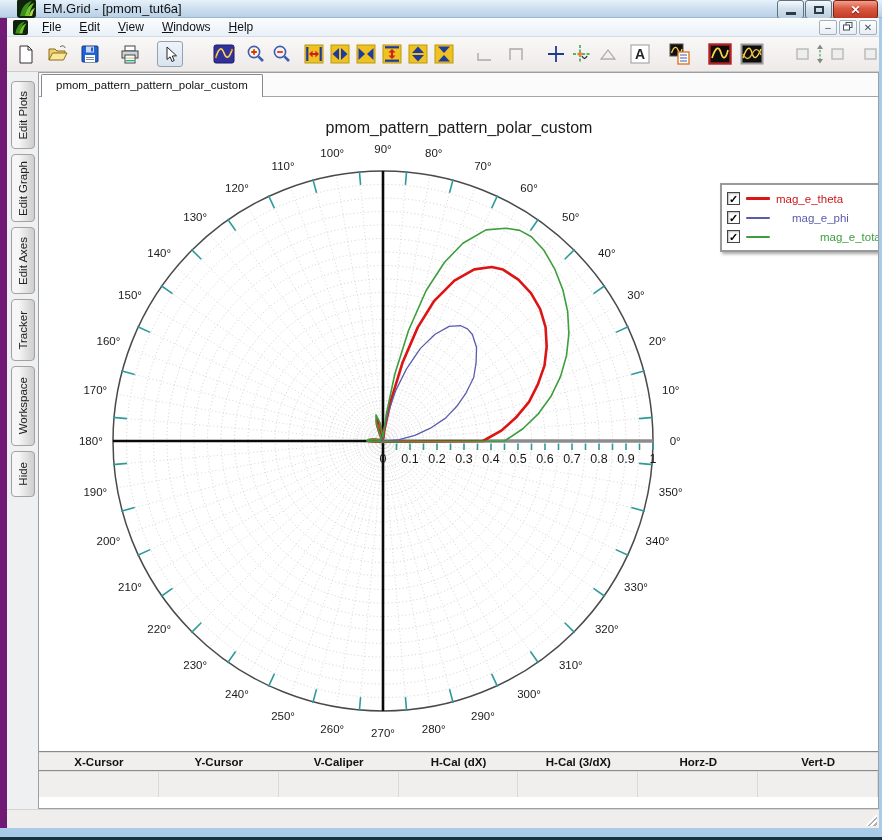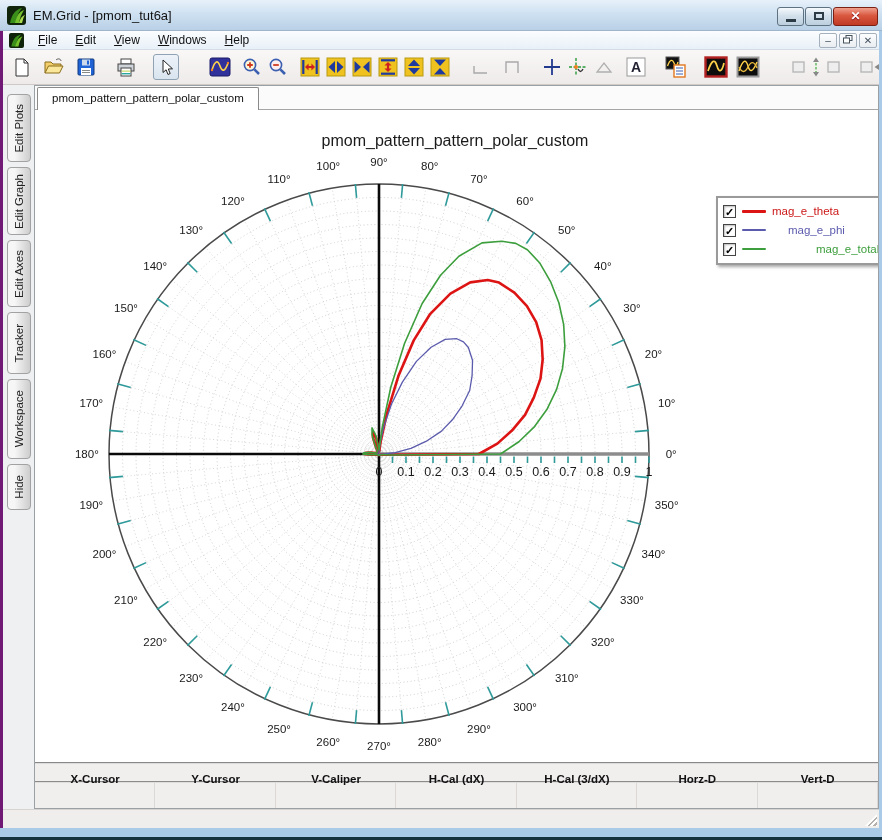--- a/index.html
+++ b/index.html
@@ -1,33 +1,33 @@
 <!DOCTYPE html>
 <html><head>
 <meta charset="utf-8">
 <style>
   * { margin:0; padding:0; box-sizing:border-box; }
   html,body { width:882px; height:840px; overflow:hidden; font-family:"Liberation Sans", sans-serif; background:#fff; }
   .window { width:882px; height:840px; display:flex; flex-direction:column; }
 
   
-  .titlebar { height:31px; background:linear-gradient(#e7f1fa, #cfe1f1 45%, #b9d0e6); border-bottom:1px solid #9eb6cc;
-              display:flex; align-items:center; padding:0 4px 0 7px; }
+  .titlebar { height:18px; background:linear-gradient(#e7f1fa, #cfe1f1 45%, #b9d0e6); border-bottom:1px solid #9eb6cc;
+              display:flex; align-items:center; padding:0 4px 0 17px; }
   .app-icon { width:19px; height:19px; border-radius:3px; background:#10240b; position:relative; flex:0 0 auto; }
   .titlebar .title { font-size:13px; color:#111; margin-left:7px; flex:1; }
   .winbtns { display:flex; gap:1px; margin-top:2px; }
   .winbtn { width:27px; height:19px; border:1px solid #5e7282; border-radius:3px;
             background:linear-gradient(#f6fafd, #d3e0ec 45%, #bccfde); display:flex; align-items:center; justify-content:center; }
   .winbtn.close { width:45px; background:linear-gradient(#f0a18e, #d9573f 45%, #c03a24); border-color:#7c2014; color:#fff; }
   .glyph-min { width:10px; height:3px; background:#2c3b46; margin-top:8px; }
   .glyph-max { width:10px; height:8px; border:2px solid #2c3b46; }
   .glyph-x { color:#fff; font-size:12px; font-weight:bold; text-shadow:0 1px 1px #701; }
 
   
-  .frame { flex:1; display:flex; flex-direction:column; border-left:3px solid #701a75; border-right:3px solid #aacbe8; min-height:0; }
+  .frame { flex:1; display:flex; flex-direction:column; border-left:7px solid #701a75; border-right:3px solid #aacbe8; min-height:0; }
 
   
   .menubar { height:19px; background:linear-gradient(#fbfdfe, #e8f0f8); border-bottom:1px solid #d4dce6;
              display:flex; align-items:center; padding:0 2px; }
   .mdi-icon { width:15px; height:15px; border-radius:2px; background:#10240b; margin:0 6px 0 4px; }
   .swirl { position:absolute; inset:0; }
   .menu-items { display:flex; gap:2px; flex:1; }
   .menu-item { font-size:12px; color:#111; padding:2px 8px; }
   .menu-item u { text-decoration:underline; }
   .mdibtns { display:flex; gap:2px; }
@@ -61,21 +61,21 @@
             box-shadow:2px 2px 3px rgba(0,0,0,.35); padding:4px 8px 4px 5px; }
   .lg-row { display:flex; align-items:center; height:19px; gap:6px; }
   .lg-check { width:13px; height:13px; border:1px solid #444; background:#fff; box-shadow:inset 1px 1px 2px #bbb;
               font-size:11px; line-height:12px; text-align:center; color:#000; font-weight:bold; }
   .lg-line { width:24px; border-radius:1px; }
   .lg-label { font-size:11.5px; }
 
   
   .cursor-table { height:46px; border-top:2px groove #dcdcdc; background:#f1eeee; display:flex; flex-direction:column; }
   .ct-head { height:19px; display:flex; border-bottom:2px groove #e0dddd; }
-  .ct-head div { flex:1; font-size:11.5px; font-weight:bold; color:#111; text-align:center; padding-top:9px; }
+  .ct-head div { flex:1; font-size:11.5px; font-weight:bold; color:#111; text-align:center; padding-top:3px; }
   .ct-row { flex:1; display:flex; }
   .ct-row div { flex:1; border-right:1px solid #dcd8d6; font-size:11px; padding:2px 4px; color:#333; }
 
   
   .statusbar { height:19px; background:#f0eded; border-top:1px solid #d7d3d1; position:relative; }
   .grip { position:absolute; right:2px; bottom:2px; width:12px; height:12px;
           background:repeating-linear-gradient(135deg,#fff 0 2px,#b5b0ae 2px 4px); clip-path:polygon(100% 0,100% 100%,0 100%); }
   .win-bottom-blue { height:9px; background:#aacbe8; }
   .win-bottom-dark { height:3px; background:#16323c; }
 

